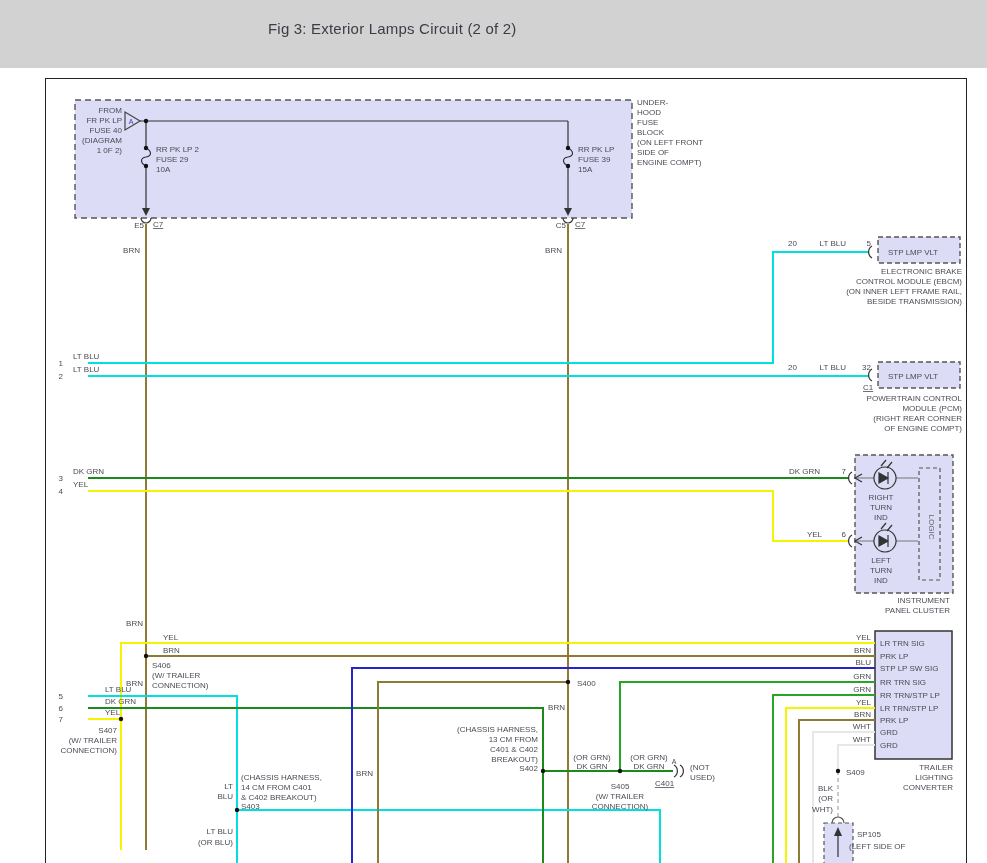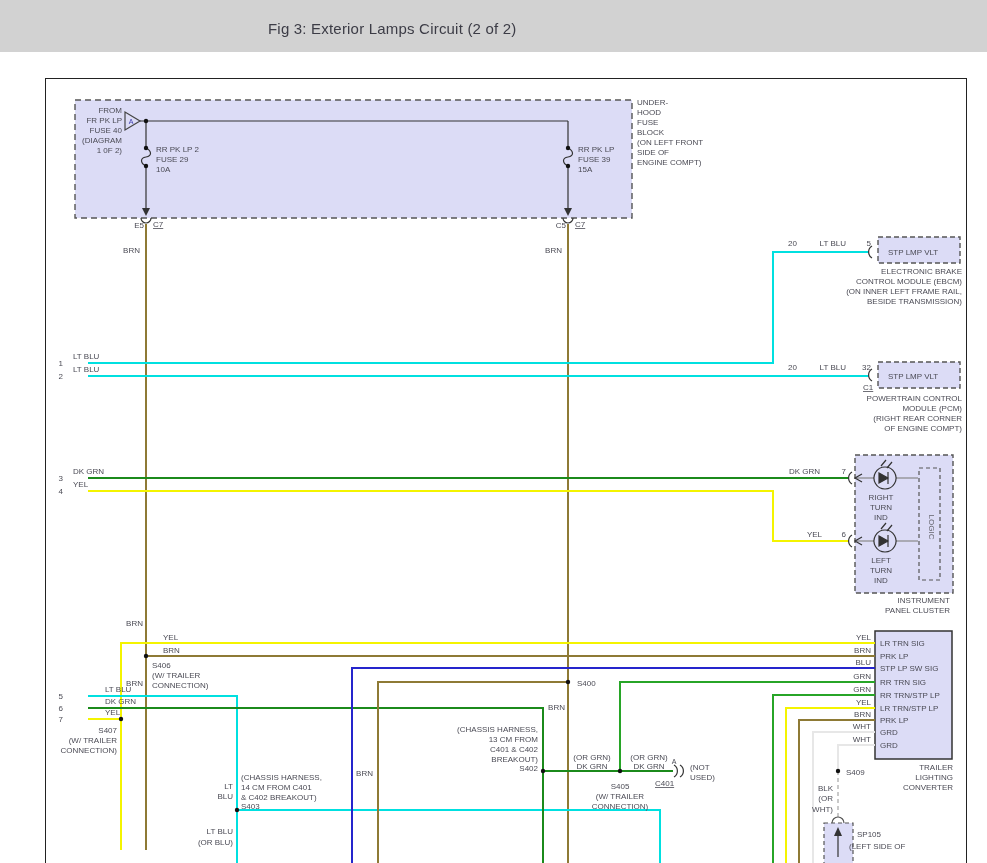--- a/index.html
+++ b/index.html
@@ -1,17 +1,17 @@
 <!DOCTYPE html>
 <html><head>
 <meta charset="utf-8">
 <style>
   html,body{margin:0;padding:0;background:#ffffff;width:987px;height:863px;overflow:hidden;}
   body{font-family:"Liberation Sans", sans-serif;position:relative;}
-  #header{position:absolute;left:0;top:0;width:987px;height:52px;background:#d2d2d2;}
+  #header{position:absolute;left:0;top:0;width:987px;height:68px;background:#d2d2d2;}
   #title{position:absolute;left:268px;top:20px;font-size:15px;color:#3c3c46;letter-spacing:.2px;}
   #diagram-svg{position:absolute;left:0;top:0;}
   text{font-family:"Liberation Sans", sans-serif;}
 </style>
 </head>
 <body>
 
 <div id="header">
   <div id="title">Fig 3: Exterior Lamps Circuit (2 of 2)</div>
 </div>

